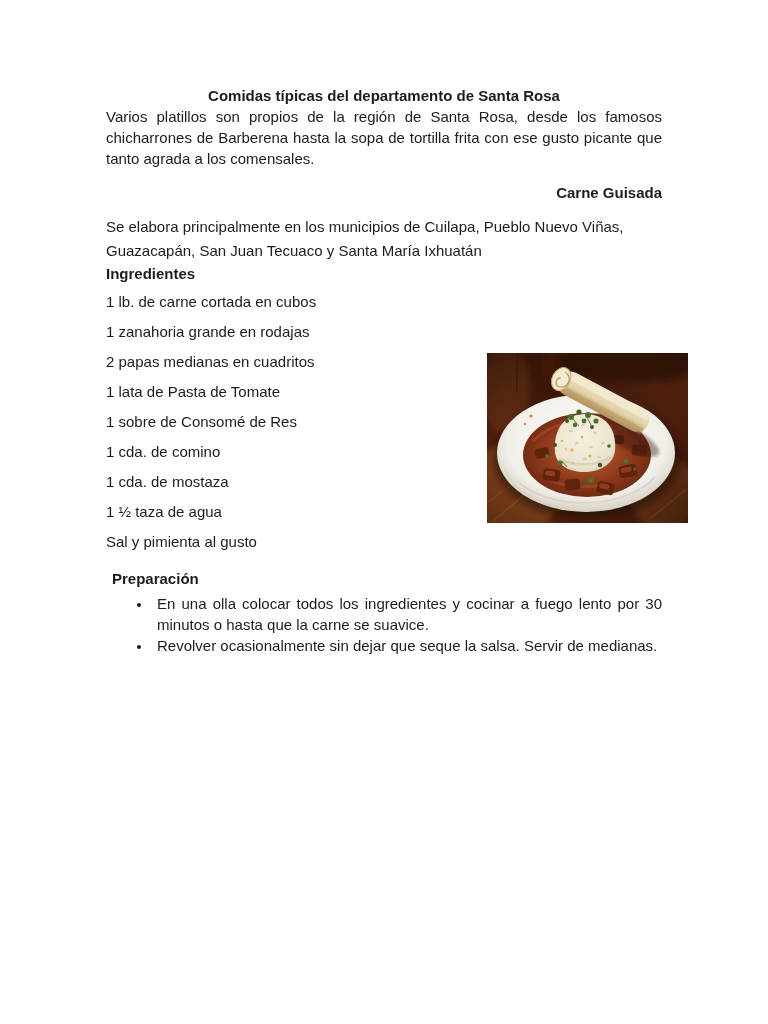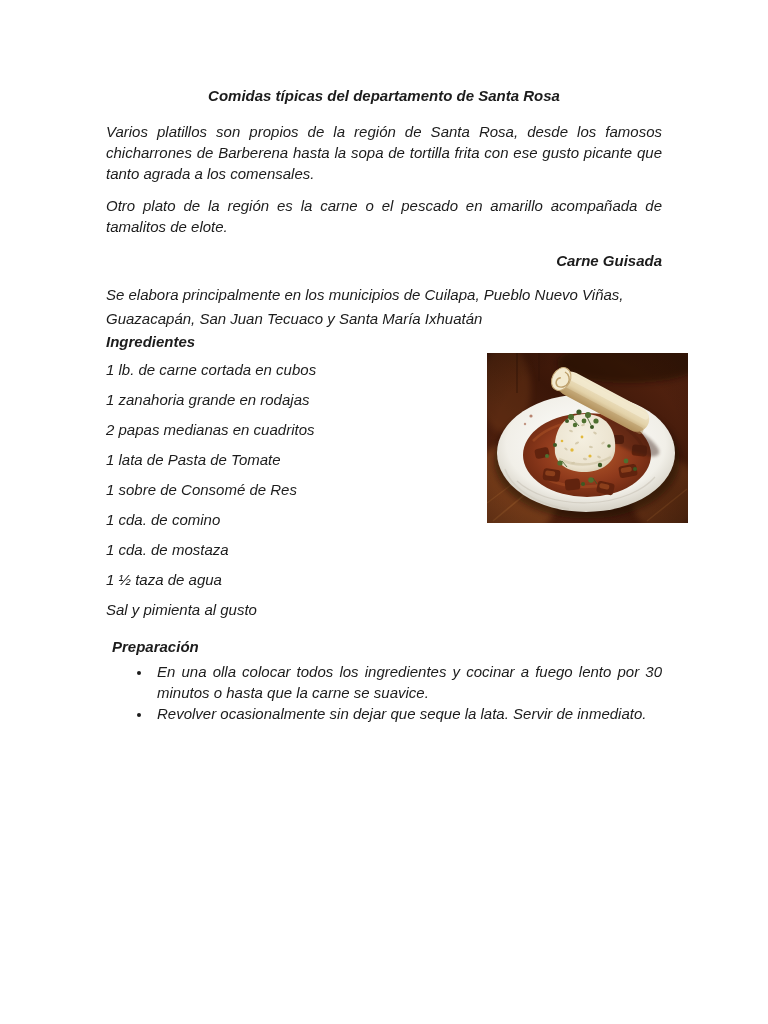--- a/index.html
+++ b/index.html
@@ -8,37 +8,36 @@
     width: 768px; height: 1024px;
     font-family: "Liberation Sans", sans-serif;
     color: #1c1c1c;
     position: relative;
     overflow: hidden;
   }
   .page {
     position: relative;
     width: 768px; height: 1024px;
     background: #ffffff;
-    font-style: italic;
   }
   .content {
     position: absolute;
     left: 106px; top: 0;
     width: 556px;
     font-size: 15px;
     line-height: 21px;
   }
   .doc-title {
     margin-top: 85px;
     text-align: center;
     font-weight: bold;
     font-size: 15px;
   }
   .p-justify { text-align: justify; }
-  .p-intro   { margin-top: 15px; }
+  .p-intro   { }
   .p-second  { margin-top: 11px; }
   .recipe-title {
     margin-top: 13px;
     text-align: right;
     font-weight: bold;
   }
   .p-regions { margin-top: 12px; line-height: 24px; }
   .h-ingredients {
     font-weight: bold;
   }
@@ -68,21 +67,20 @@
 <body style="background: rgb(255, 255, 255); color: rgb(28, 28, 28);">
 
 <div class="page">
 
   <div class="content">
 
     <div class="doc-title">Comidas típicas del departamento de Santa Rosa</div>
 
     <p class="p-justify p-intro">Varios platillos son propios de la región de Santa Rosa, desde los famosos chicharrones de Barberena hasta la sopa de tortilla frita con ese gusto picante que tanto agrada a los comensales.</p>
 
-    <p class="p-justify p-second">Otro plato de la región es la carne o el pescado en amarillo acompañada de tamalitos de elote.</p>
 
     <div class="recipe-title">Carne Guisada</div>
 
     <p class="p-regions">Se elabora principalmente en los municipios de Cuilapa, Pueblo Nuevo Viñas, Guazacapán, San Juan Tecuaco y Santa María Ixhuatán</p>
 
     <div class="h-ingredients">Ingredientes</div>
 
     <ul class="ingredients">
       <li>1 lb. de carne cortada en cubos</li>
       <li>1 zanahoria grande en rodajas</li>
@@ -92,21 +90,21 @@
       <li>1 cda. de comino</li>
       <li>1 cda. de mostaza</li>
       <li>1 ½ taza de agua</li>
       <li>Sal y pimienta al gusto</li>
     </ul>
 
     <div class="h-preparation">Preparación</div>
 
     <ul class="steps">
       <li>En una olla colocar todos los ingredientes y cocinar a fuego lento por 30 minutos o hasta que la carne se suavice.</li>
-      <li>Revolver ocasionalmente sin dejar que seque la lata. Servir de inmediato.</li>
+      <li>Revolver ocasionalmente sin dejar que seque la salsa. Servir de medianas.</li>
     </ul>
 
   </div>
 
   <div class="photo" role="img" aria-label="Plato hondo blanco con carne guisada, arroz blanco con cilantro y una tortilla enrollada, sobre mesa de madera oscura" style="--wood_dark: #3a1608; --wood_mid: #5c2611; --wood_light: #a05a28; --plate: #f1efe8; --plate_shadow: #ccc7ba; --stew: #8f3a1c; --stew_dark: #61230e; --stew_light: #b85c2b; --rice: #ebe3cf; --rice_shadow: #d3c8aa; --cilantro: #4e7030; --cilantro_dark: #3c5a24; --tortilla: #e3d2a9; --tortilla_shadow: #b3925e; --tortilla_highlight: #f3ead0; --corn: #e2b93a;">
     <svg viewBox="0 0 201 170" xmlns="http://www.w3.org/2000/svg" aria-hidden="true">
       <defs>
         <linearGradient id="woodG" x1="0" y1="1" x2="1" y2="0">
           <stop offset="0" stop-color="var(--wood_mid)"></stop>
           <stop offset="0.55" stop-color="var(--wood_dark)"></stop>

